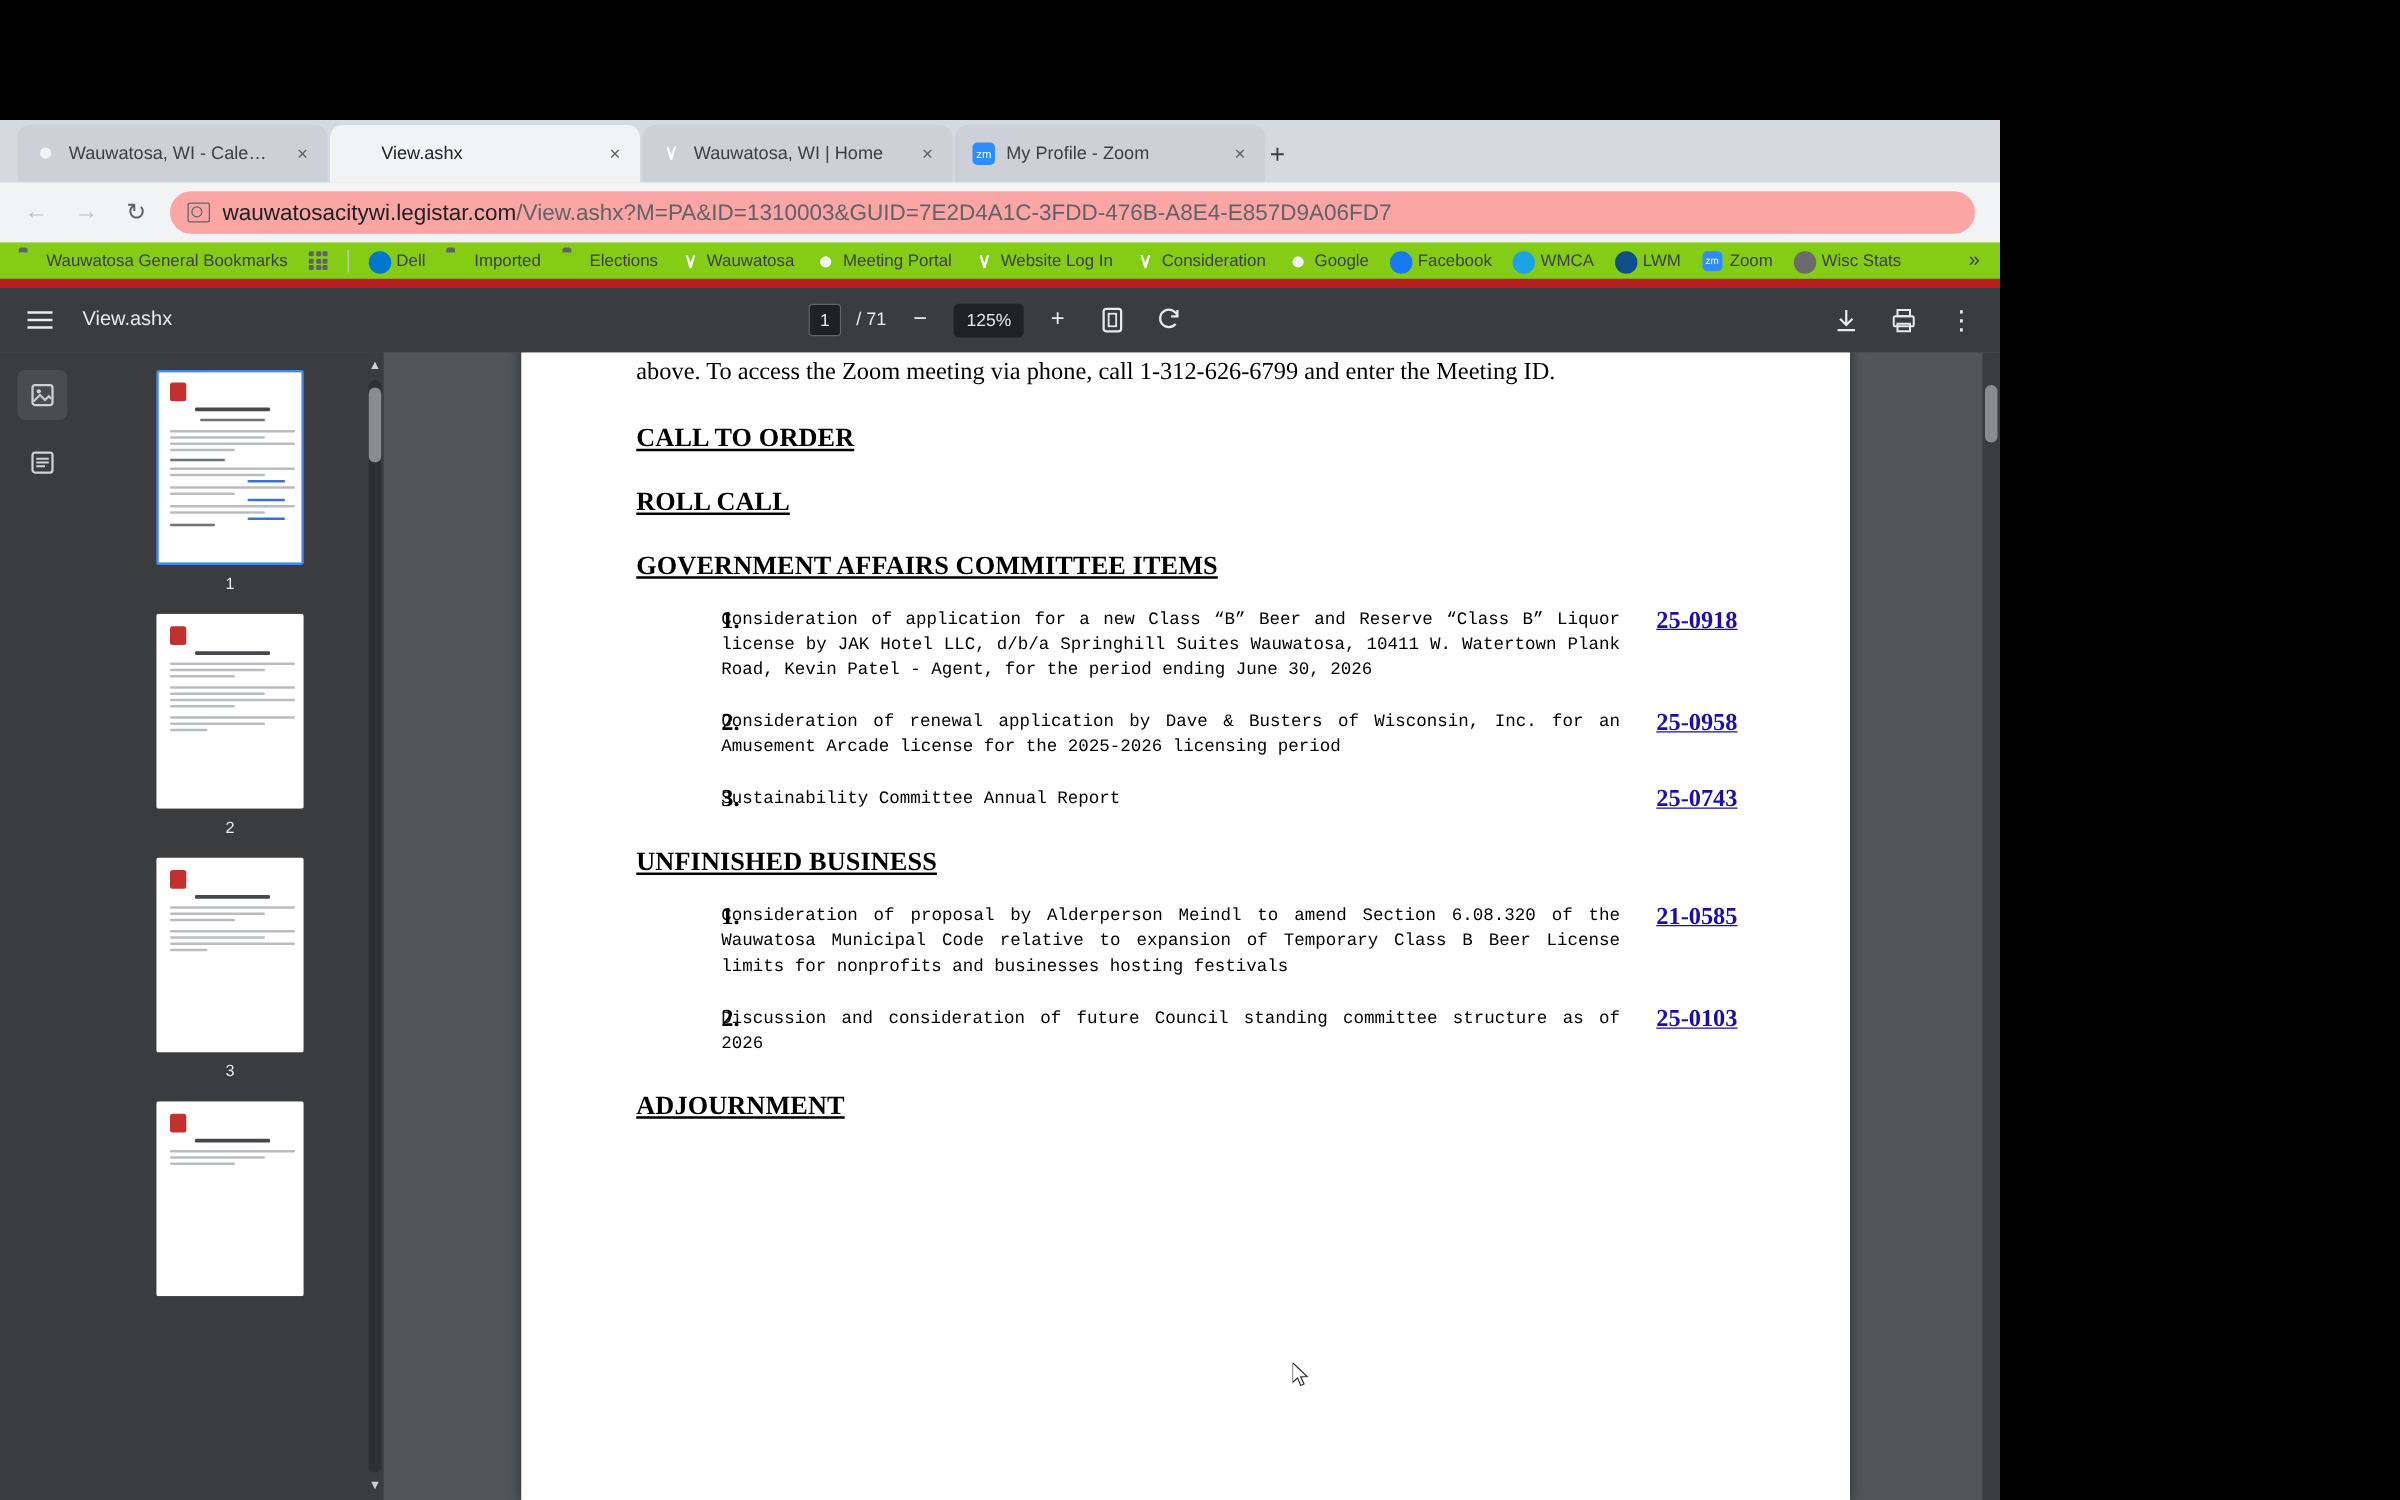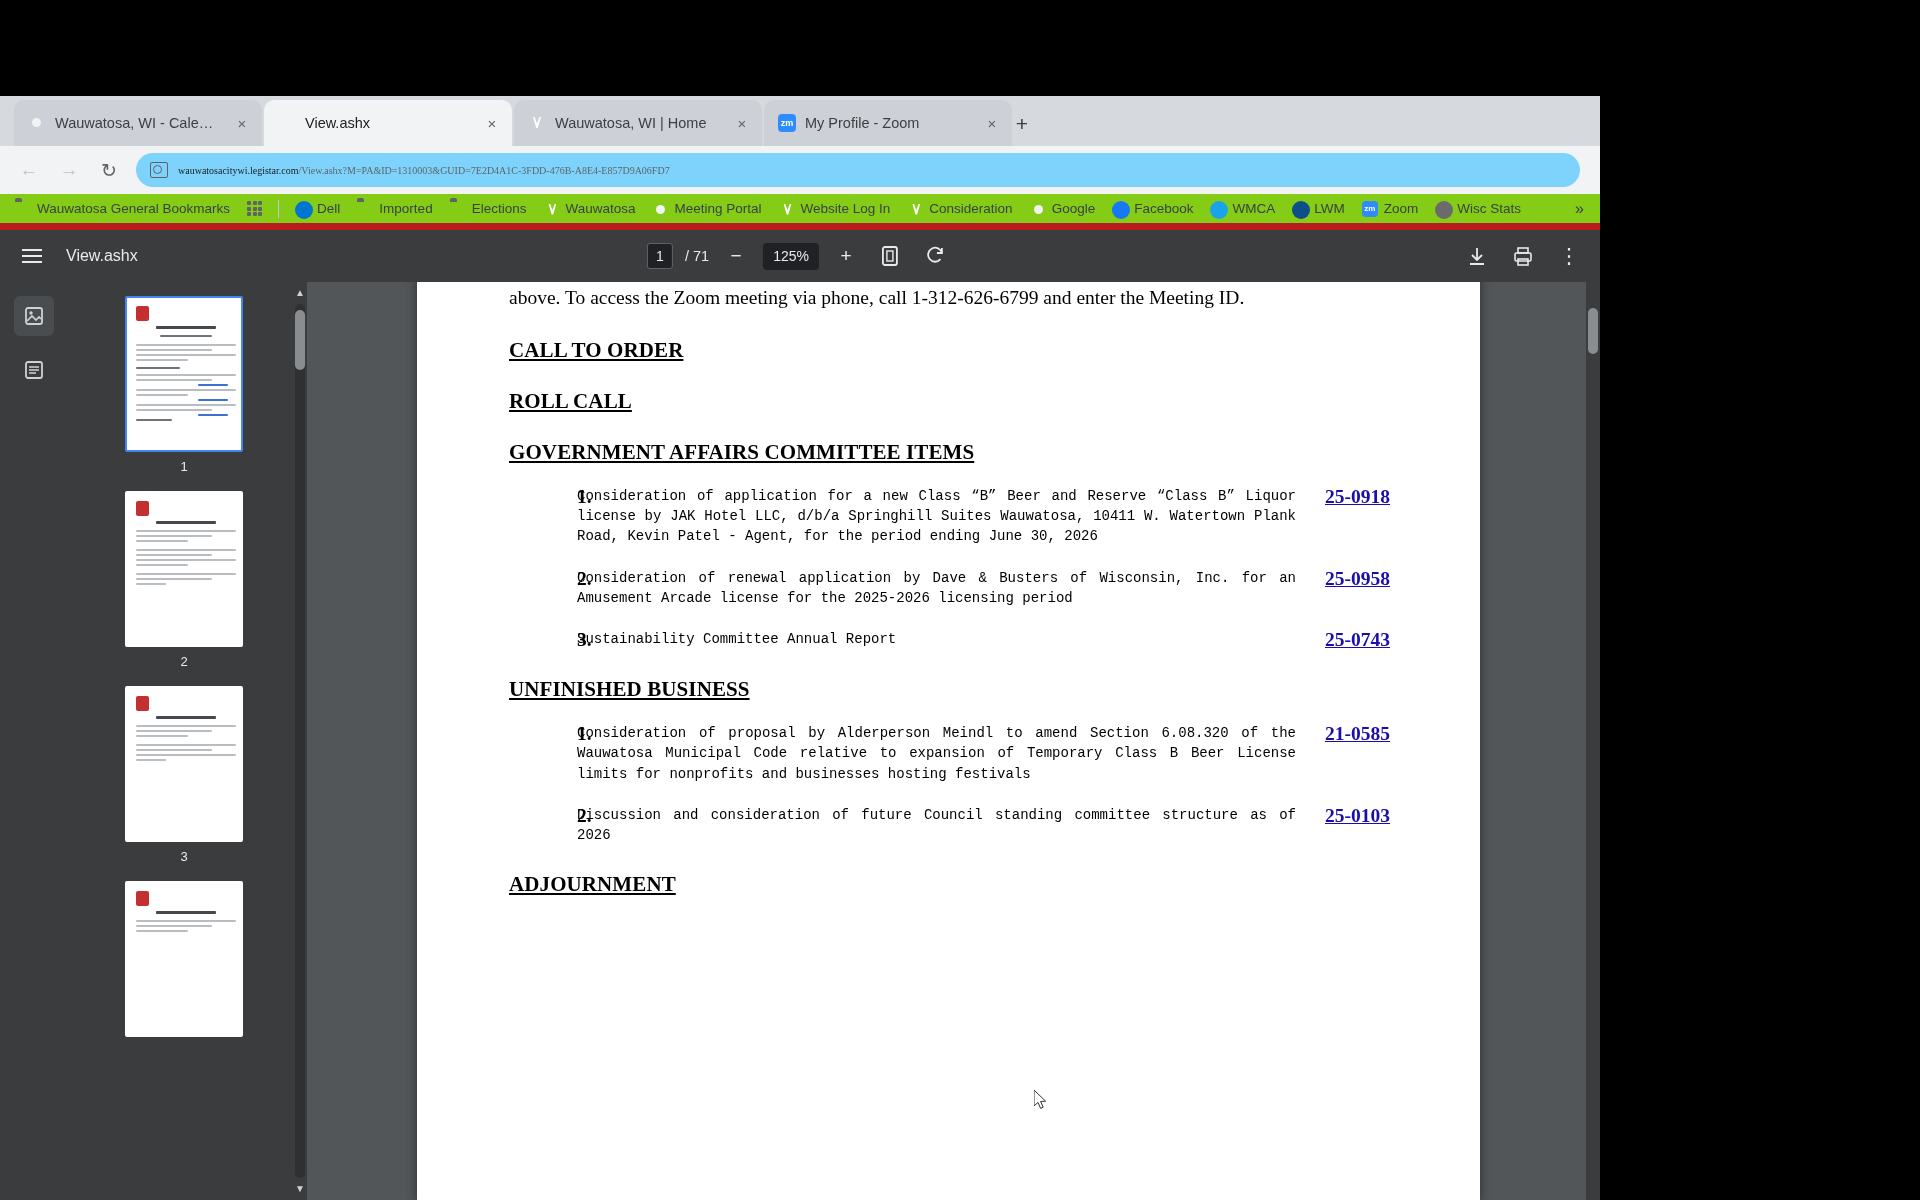--- a/index.html
+++ b/index.html
@@ -50,42 +50,42 @@
   .fav-google {
     width:17px; height:17px; border-radius:50%;
     background: conic-gradient(#ea4335 0 25%, #fbbc05 0 50%, #34a853 0 75%, #4285f4 0 100%);
     position:relative;
   }
   .fav-google::after{
     content:""; position:absolute; left:4px; top:4px; width:9px; height:9px;
     border-radius:50%; background:#f1f3f4;
   }
   .fav-zoom { width:18px; height:18px; border-radius:4px; background:#2d8cff; color:#fff;
-    font-size:9px; font-weight:bold; display:flex; align-items:center; justify-content:center; }
+    font-size:9px; font-weight:normal; display:flex; align-items:center; justify-content:center; }
   .fav-wauw { width:18px; height:18px; border-radius:3px;
     background:linear-gradient(160deg,#c62828 55%, #ffffff 55%); position:relative; }
   .fav-wauw::after{ content:""; position:absolute; left:5px; top:3px; width:8px; height:11px;
     background:#fff; clip-path: polygon(0 0,20% 0,50% 60%,80% 0,100% 0,60% 100%,40% 100%); }
 
   
   .toolbar {
     position:absolute; left:0; top:50px; width:1600px; height:48px;
     background:#f1f3f4; display:flex; align-items:center; gap:6px; padding:0 12px;
   }
   .nav-btn {
     width:34px; height:34px; border-radius:50%;
     display:flex; align-items:center; justify-content:center;
     color:#5f6368; font-size:19px; flex:0 0 34px;
   }
   .nav-btn.disabled { color:#bdc1c6; }
   .omnibox {
-    flex:1; height:34px; background:#7dd3fc; border-radius:17px;
+    flex:1; height:34px; background:#fca5a5; border-radius:17px;
     display:flex; align-items:center; gap:10px; padding:0 14px;
     margin-left:4px; margin-right:8px;
-    font-size:10px; color:#202124;font-family:Liberation Serif, serif;
+    font-size:18px; color:#202124;
   }
   .omnibox .url { white-space:nowrap; overflow:hidden; text-overflow:ellipsis; }
   .omnibox .url .host { color:#202124; }
   .omnibox .url .path { color:#5f6368; }
   .site-icon {
     width:18px; height:16px; border:1.6px solid #5f6368; border-radius:2px;
     position:relative; flex:0 0 18px;
   }
   .site-icon::before{ content:""; position:absolute; left:2px; top:2px; width:7px; height:7px;
     border:1.4px solid #5f6368; border-radius:50%; }

